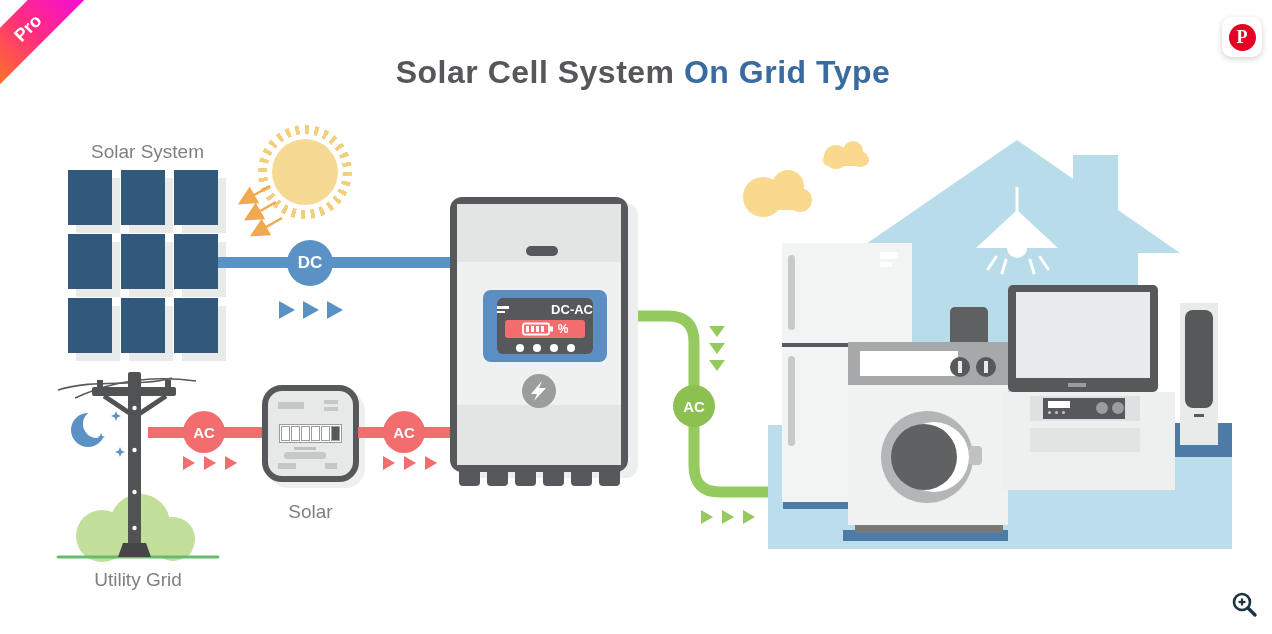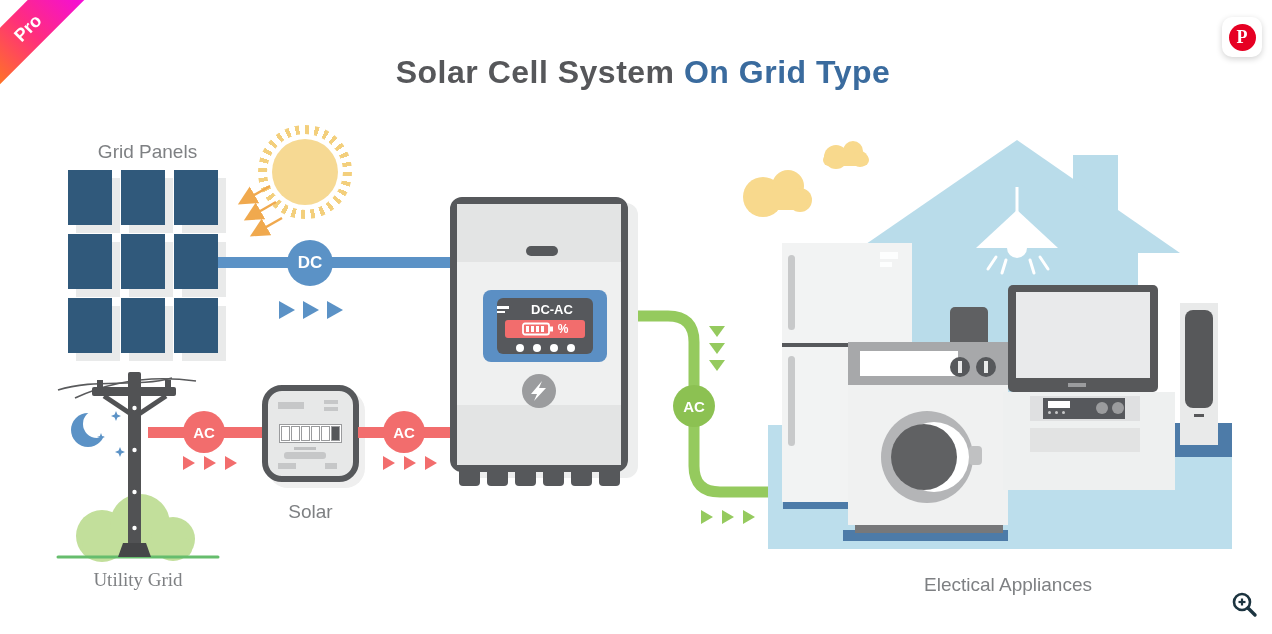--- a/index.html
+++ b/index.html
@@ -59,21 +59,21 @@
       </marker>
     </defs>
     <g stroke="#f0a94e" stroke-width="2.4">
       <path d="M270,186 L242,202" marker-end="url(#ah)"></path>
       <path d="M276,202 L248,218" marker-end="url(#ah)"></path>
       <path d="M282,218 L254,234" marker-end="url(#ah)"></path>
     </g>
     <path d="M628,316 L668,316 Q694,316 694,342 L694,466 Q694,492 720,492 L772,492" stroke="#95ca5e" stroke-width="11" fill="none"></path>
   </svg>
 
-  <div class="lbl" style="left:60px;top:141px;width:175px;">Grid Panels</div>
+  <div class="lbl" style="left:60px;top:141px;width:175px;">Solar System</div>
   <div class="panelgrid">
     <div class="panel"></div>
       <div class="panel"></div>
       <div class="panel"></div>
     <div class="panel"></div>
       <div class="panel"></div>
       <div class="panel"></div>
     <div class="panel"></div>
       <div class="panel"></div>
       <div class="panel"></div>
@@ -231,21 +231,21 @@
   <div class="appl" style="left:1180px;top:303px;width:38px;height:142px;background:#e9eaea;"></div>
   <div class="appl" style="left:1185px;top:310px;width:28px;height:98px;border-radius:8px;background:#57585a;"></div>
   <div class="appl" style="left:1194px;top:414px;width:10px;height:3px;background:#57585a;"></div>
 
   <div class="controller">
     <div class="abs" style="left:0;top:0;width:164px;height:58px;background:#e3e4e4;"></div>
     <div class="abs" style="left:69px;top:42px;width:32px;height:10px;border-radius:5px;background:#56585b;"></div>
     <div class="abs" style="left:0;top:201px;width:164px;height:60px;background:#e3e4e4;"></div>
     <div class="abs" style="left:26px;top:86px;width:124px;height:72px;border-radius:8px;background:#5b8fc4;">
       <div class="abs" style="left:14px;top:8px;width:96px;height:56px;border-radius:6px;background:#56585c;">
-        <div style="display:flex;align-items:center;justify-content:flex-start;gap:22px;margin-top:4px;">
+        <div style="display:flex;align-items:center;justify-content:space-between;gap:22px;margin-top:4px;">
           <span style="display:inline-block;">
             <span style="display:block;width:12px;height:3px;background:#fff;margin-bottom:2px;"></span>
             <span style="display:block;width:8px;height:2px;background:#fff;"></span>
           </span>
           <span style="color:#fff;font-weight:bold;font-size:13px;">DC-AC</span>
         </div>
         <div style="width:80px;height:18px;border-radius:3px;background:#f26d6d;margin:3px auto 0;display:flex;align-items:center;justify-content:center;gap:4px;">
           <svg width="32" height="14" viewBox="0 0 32 14">
             <rect x="1" y="1.5" width="26" height="11" rx="2" fill="none" stroke="#fff" stroke-width="1.8"></rect>
             <rect x="27.5" y="4.5" width="3.5" height="5" fill="#fff"></rect>
@@ -270,23 +270,22 @@
       </svg>
     </div>
   </div>
   <div class="tooth" style="left:459px;"></div>
   <div class="tooth" style="left:487px;"></div>
   <div class="tooth" style="left:515px;"></div>
   <div class="tooth" style="left:543px;"></div>
   <div class="tooth" style="left:571px;"></div>
   <div class="tooth" style="left:599px;"></div>
 
-  <div class="lbl" style="left:48px;top:569px;width:180px;font-family:Liberation Serif, serif;">Utility Grid</div>
+  <div class="lbl" style="left:48px;top:569px;width:180px;">Utility Grid</div>
   <div class="lbl" style="left:262px;top:501px;width:97px;">Solar</div>
-  <div class="lbl" style="left:878px;top:574px;width:260px;">Electical Appliances</div>
 
   <div class="ribbon">
       <span>Pro</span>
     </div>
 
   <div class="pinbtn">
     <div class="pincircle">
         <span>P</span>
       </div>
   </div>

